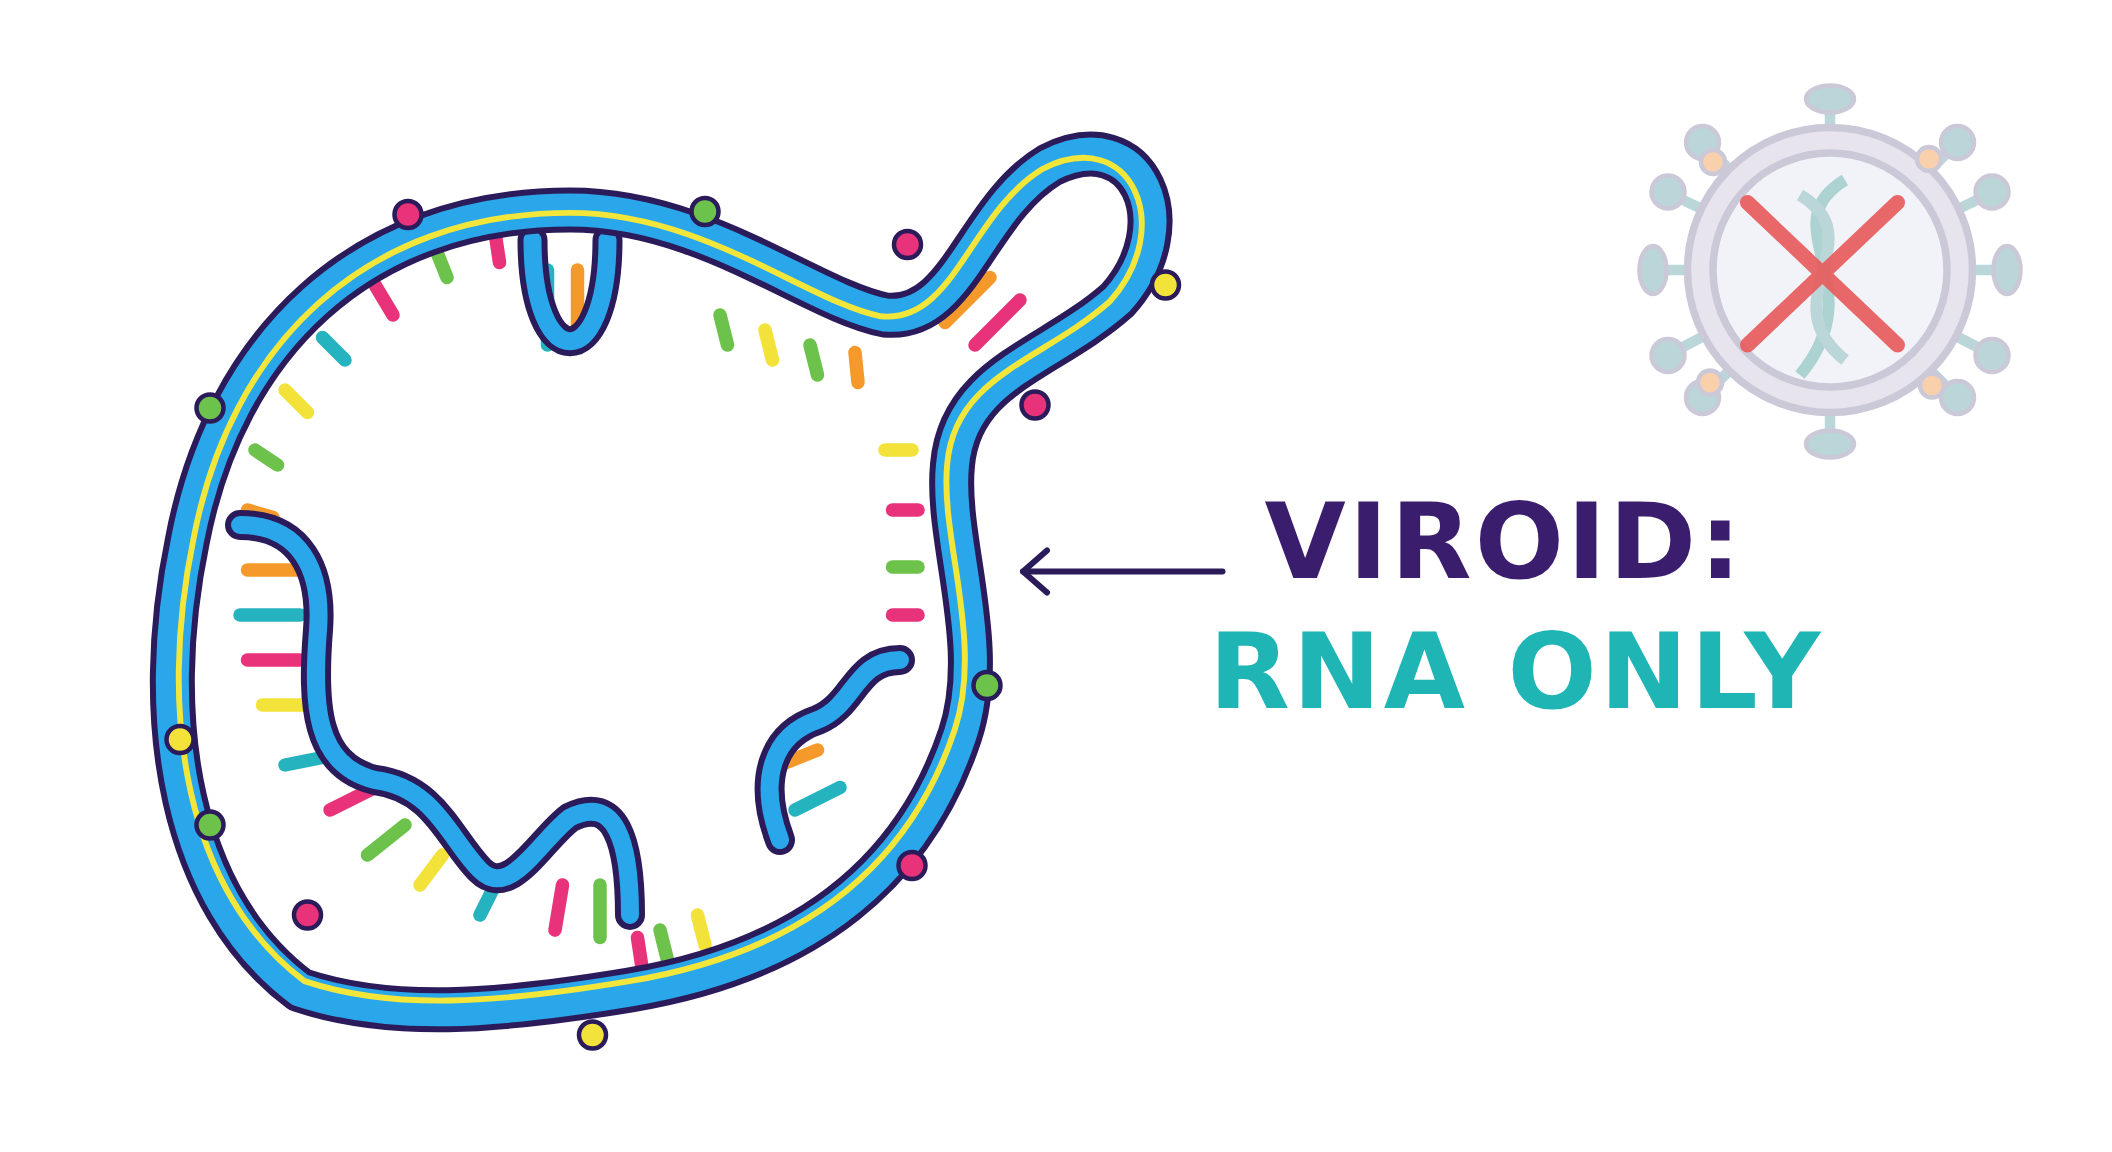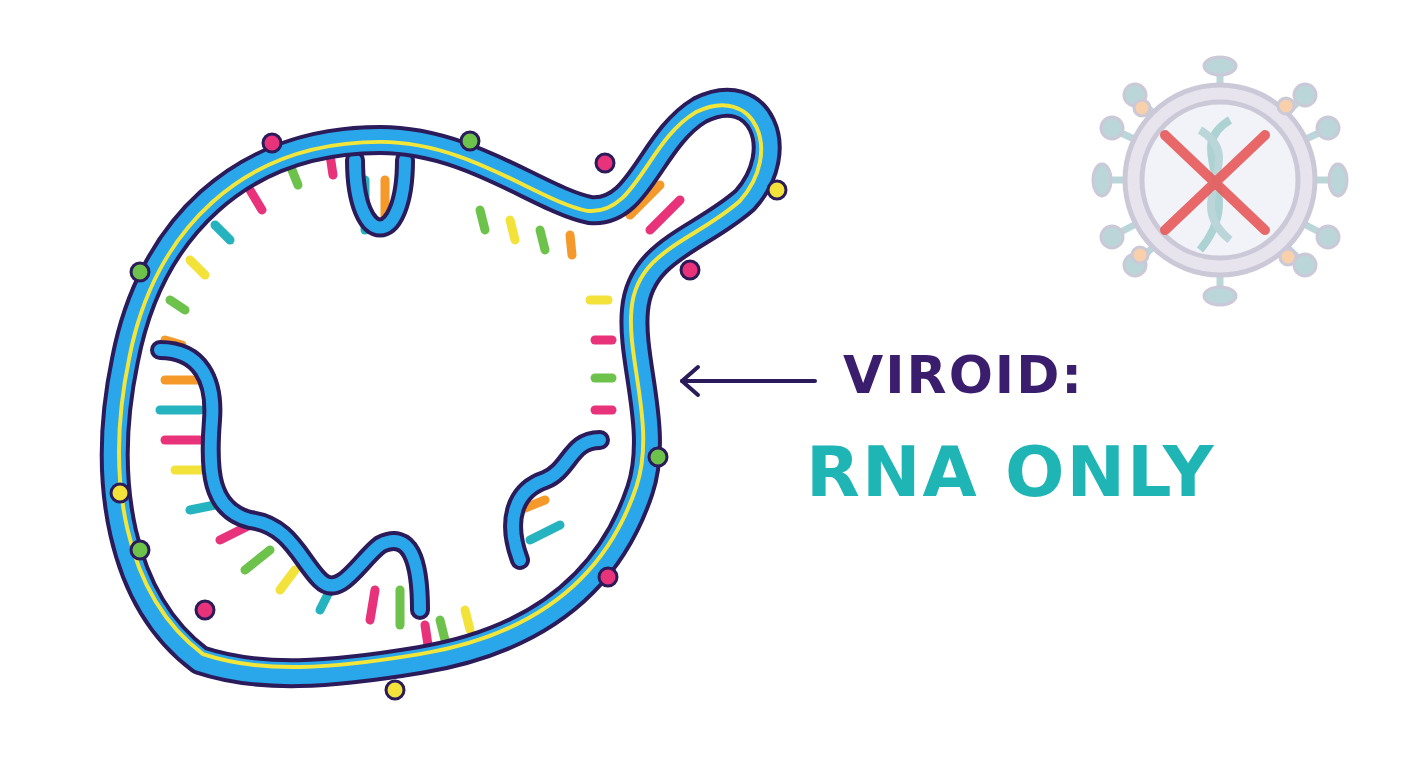--- a/index.html
+++ b/index.html
@@ -1,22 +1,22 @@
 <!DOCTYPE html>
 <html><head>
 <meta charset="utf-8">
 <style>
   html, body { margin: 0; padding: 0; background: #ffffff; }
   body { width: 1408px; height: 768px; position: relative; overflow: hidden; font-family: "DejaVu Sans", sans-serif; }
   #viroid { position: absolute; left: 0; top: 0; }
   #virus-icon { position: absolute; left: 1080px; top: 50px; width: 280px; height: 260px; }
   #arrow { position: absolute; left: 670px; top: 360px; }
   .label { position: absolute; font-family: "DejaVu Sans", sans-serif; font-weight: bold; letter-spacing: 2px; white-space: nowrap; }
-  #label-1 { left: 843px; top: 335px; font-size: 52px; line-height: 80px; }
-  #label-2 { left: 806px; top: 432px; font-size: 70px; line-height: 80px; }
+  #label-1 { left: 843px; top: 321px; font-size: 70px; line-height: 80px; }
+  #label-2 { left: 806px; top: 408px; font-size: 70px; line-height: 80px; }
 </style>
 </head>
 <body>
 
 <svg id="viroid" width="820" height="720" viewBox="0 0 820 720">
   <defs>
     <path id="mainStrand" d="M 200 660 C 120 600, 100 480, 125 360 C 150 230, 240 140, 380 140 C 470 140, 540 200, 590 210 C 640 215, 650 140, 700 110 C 760 80, 790 150, 745 200 C 700 240, 640 250, 635 310 C 630 360, 660 430, 640 490 C 610 580, 540 640, 420 660 C 330 675, 260 680, 200 660 Z"></path>
   </defs>
 
   <g stroke-linecap="round" stroke-width="9">

